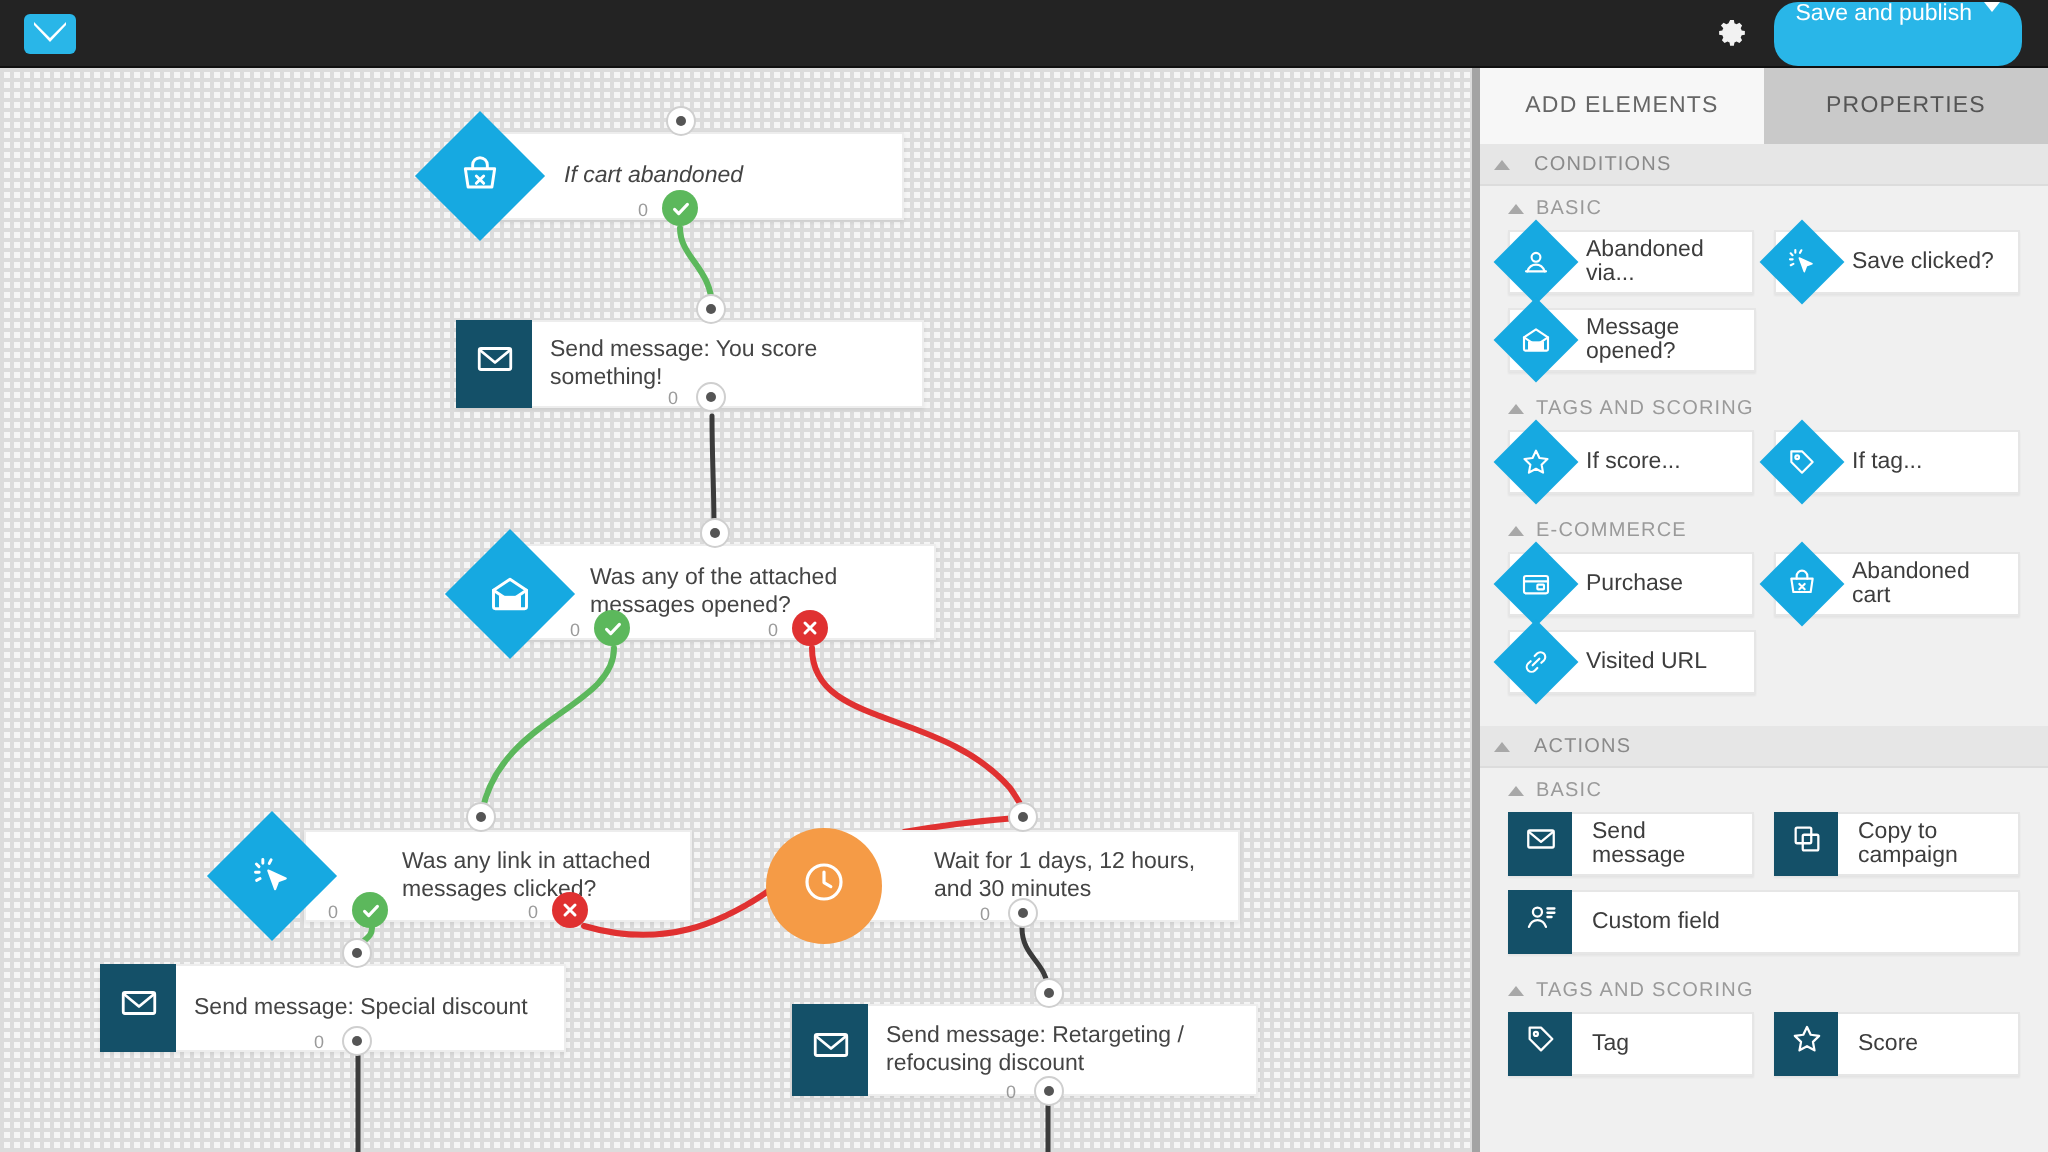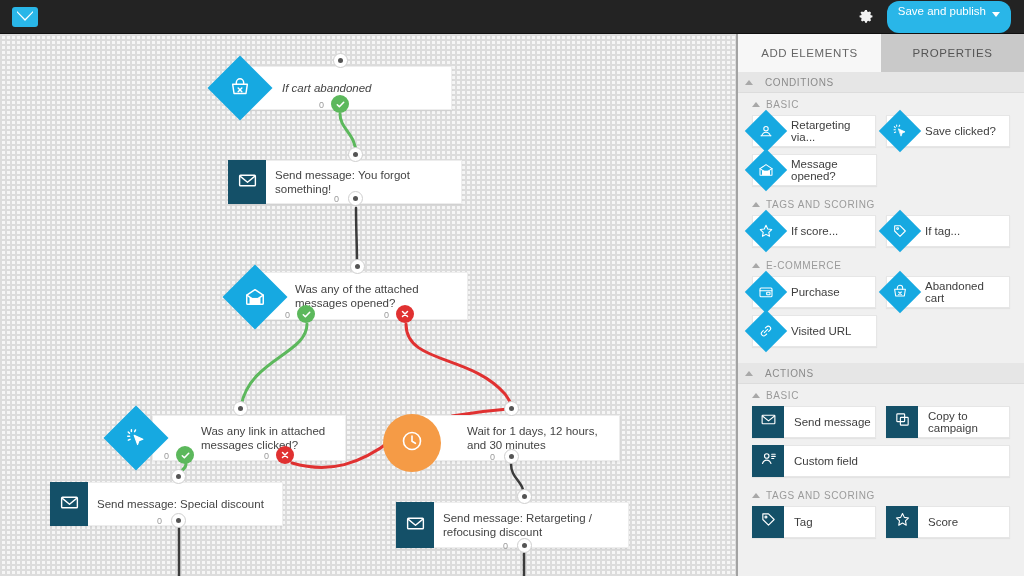--- a/index.html
+++ b/index.html
@@ -21,23 +21,23 @@
     background: #29b6e8; border-radius: 3px;
     display: flex; align-items: center; justify-content: center;
   }
   #logo svg { display: block; }
   #topbar-spacer { flex: 1; }
   #gear-btn {
     width: 26px; height: 26px; display: flex; align-items: center;
     justify-content: center; cursor: pointer; margin-right: 8px;
   }
   #save-publish {
-    display: flex; align-items: flex-end; gap: 6px;
+    display: flex; align-items: flex-start; gap: 6px;
     background: #29b6e8; color: #fff; border: none;
-    border-radius: 12px; height: 32px; padding: 16px 11px;
+    border-radius: 12px; height: 32px; padding: 0 11px;
     font-size: 11.5px; font-family: "Liberation Sans", sans-serif;
     margin-right: 13px; cursor: pointer; white-space: nowrap;
   }
   #save-publish .caret {
     width: 0; height: 0; border-left: 4px solid transparent;
     border-right: 4px solid transparent; border-top: 5px solid #fff;
   }
 
   
   #canvas {
@@ -110,21 +110,21 @@
   }
   .badge.yes { background: #5cb85c; }
   .badge.no  { background: #e03131; }
   .port-num {
     position: absolute; font-size: 9px; color: #9a9a9a;
   }
 
   
   #panel {
     position: absolute; left: 736px; top: 34px; width: 288px; height: 542px;
-    background: #f0f0f0; border-left: 2px solid #a3a3a3; overflow: hidden;
+    background: #f0f0f0; border-left: 4px solid #a3a3a3; overflow: hidden;
   }
   #panel-tabs { display: flex; height: 38px; }
   .ptab {
     flex: 1; display: flex; align-items: center; justify-content: center;
     font-size: 11.5px; letter-spacing: .6px; color: #666;
     background: #f7f7f7; cursor: pointer;
   }
   .ptab.active { background: #c9c9c9; color: #555; }
   .grp-head {
     height: 21px; display: flex; align-items: center; gap: 12px;
@@ -232,21 +232,21 @@
         <div class="port" style="left: 333px; top: 19px;"></div>
         <div class="badge yes" style="left: 331px; top: 61px;">
           <svg width="11" height="11" viewBox="0 0 24 24" fill="none" stroke="#fff" stroke-width="3.4" stroke-linecap="round" stroke-linejoin="round">
             <path d="M5 12.5l4.5 4.5L19 7"></path>
           </svg>
         </div>
         <div class="port-num" style="left: 319px; top: 66px;">0</div>
       </div>
       <div class="node">
         <div class="node-card" style="left: 228px; top: 126px; width: 234px; height: 44px;">
-          <div class="node-label" style="margin-left: 38px;">Send message: You forgot something!</div>
+          <div class="node-label" style="margin-left: 38px;">Send message: You score something!</div>
         </div>
         <div class="sq-icon" style="left: 228px; top: 126px; background: rgb(20, 80, 104); height: 44px;">
           <span><svg width="21" height="21" viewBox="0 0 24 24" fill="none" stroke="#ffffff" stroke-width="1.6" stroke-linecap="round" stroke-linejoin="round">
               <rect x="3" y="6" width="18" height="12" rx="1"></rect>
               <path d="M3.5 7l8.5 7 8.5-7"></path>
             </svg></span>
         </div>
         <div class="port" style="left: 348px; top: 113px;"></div>
         <div class="port" style="left: 348px; top: 157px;"></div>
         <div class="port-num" style="left: 334px; top: 160px;">0</div>
@@ -367,21 +367,21 @@
         <div class="tile">
           <div class="tile-dia">
             <span class="glyph">
               <svg width="16" height="16" viewBox="0 0 24 24" fill="none" stroke="#ffffff" stroke-width="1.6" stroke-linecap="round" stroke-linejoin="round">
                 <circle cx="12" cy="8.5" r="3.3"></circle>
                 <path d="M5.5 19c1.3-3.4 4-5 6.5-5s5.2 1.6 6.5 5"></path>
                 <path d="M4.5 19h15"></path>
               </svg>
             </span>
           </div>
-          <div class="tile-txt">Retargeting via...</div>
+          <div class="tile-txt">Abandoned via...</div>
         </div>
         <div class="tile">
           <div class="tile-dia">
             <span class="glyph">
               <svg width="16" height="16" viewBox="0 0 24 24" fill="none" stroke="#ffffff" stroke-width="1.6" stroke-linecap="round" stroke-linejoin="round">
                 <path d="M7 3v2M3.5 5.5l1.4 1.4M3 10h2M11.5 3.2l-1 1.9M3.6 14.4l1.9-1"></path>
                 <path d="M10 9l9.5 4.3-4.2 1.6-1.6 4.3z" fill="#ffffff" stroke="#ffffff" stroke-width="1.2"></path>
               </svg>
             </span>
           </div>

